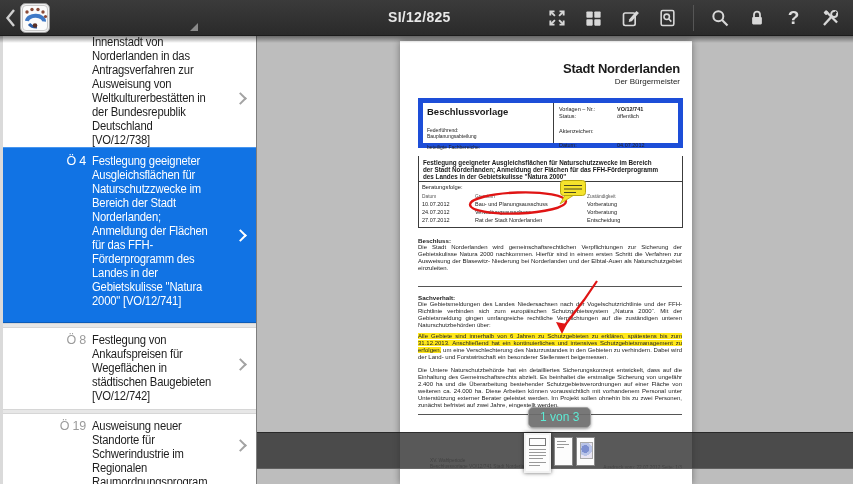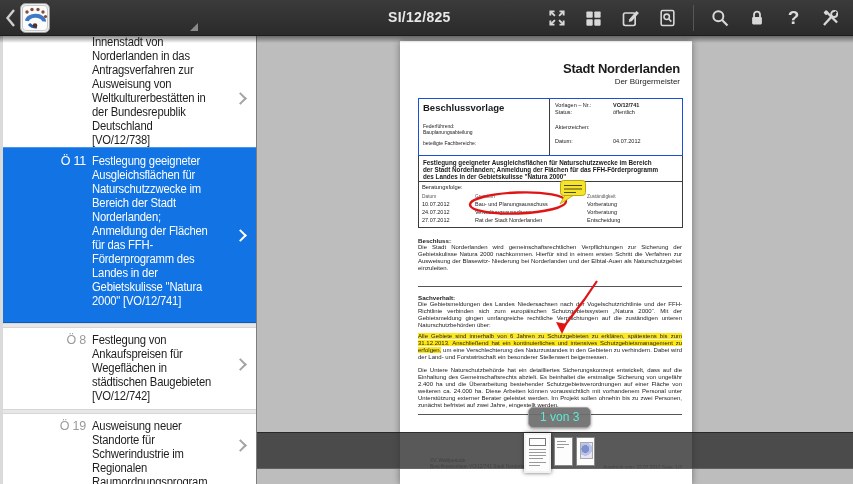--- a/index.html
+++ b/index.html
@@ -46,21 +46,21 @@
 
   
   .viewer { position:absolute; left:256px; top:36px; width:597px; height:448px;
             background:#bdbdbd; border-left:1px solid #7e7e7e; }
   .page { position:absolute; left:143px; top:5px; width:292px; height:443px; background:#fff;
           box-shadow:0 0 7px rgba(0,0,0,.4); color:#1a1a1a; }
 
   .doc-org { position:absolute; right:12px; top:20px; font-size:13px; font-weight:bold; letter-spacing:-.2px; }
   .doc-sub { position:absolute; right:12px; top:36px; font-size:8px; color:#222;margin-left:24px; }
 
-  .t1 { position:absolute; left:18px; top:57px; width:265px; height:58px; border:1px solid #1d4ed8; }
+  .t1 { position:absolute; left:18px; top:57px; width:265px; height:50px; border:5px solid #1d4ed8; }
   .t1-div { position:absolute; left:130px; top:0; width:1px; height:100%; background:#3c3c3c; }
   .t1-title { position:absolute; left:4px; top:3px; font-size:9.5px; font-weight:bold; }
   .t1-lead { position:absolute; left:4px; font-size:5px; line-height:6px; color:#222; white-space:pre-line; }
   .t1-row { position:absolute; left:136px; font-size:5.5px; color:#222; }
   .t1-row .val { position:absolute; left:58px; white-space:nowrap; }
   .t1-row .b { font-weight:bold; }
 
   .subject { position:absolute; left:18px; top:115px; width:265px; height:26px;
              border:1px solid #3c3c3c; border-top:none; padding:3px 4px;
              font-size:6.3px; font-weight:bold; line-height:7.2px; white-space:pre-line; }
@@ -199,21 +199,21 @@
 Antragsverfahren zur
 Ausweisung von
 Weltkulturerbestätten in
 der Bundesrepublik
 Deutschland
 [VO/12/738]</div>
       <div class="chev" style="top:58px;"></div>
     </div>
 
     <div class="sb-item sel" style="top:111px; height:176px;">
-      <div class="sb-num" style="top:6px;">Ö 11</div>
+      <div class="sb-num" style="top:6px;">Ö 4</div>
       <div class="sb-text" style="top:6px;">Festlegung geeigneter
 Ausgleichsflächen für
 Naturschutzzwecke im
 Bereich der Stadt
 Norderlanden;
 Anmeldung der Flächen
 für das FFH-
 Förderprogramm des
 Landes in der
 Gebietskulisse "Natura

